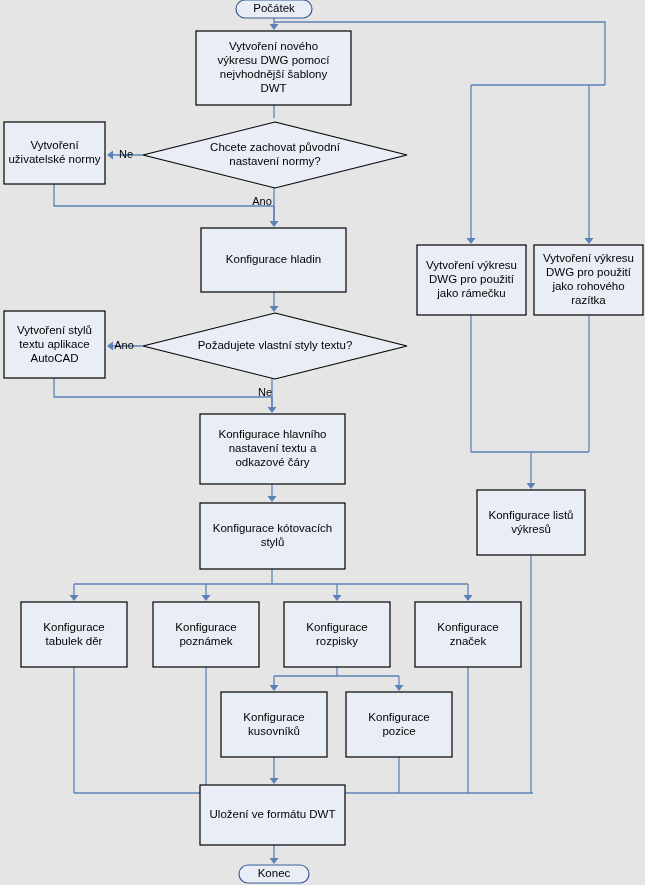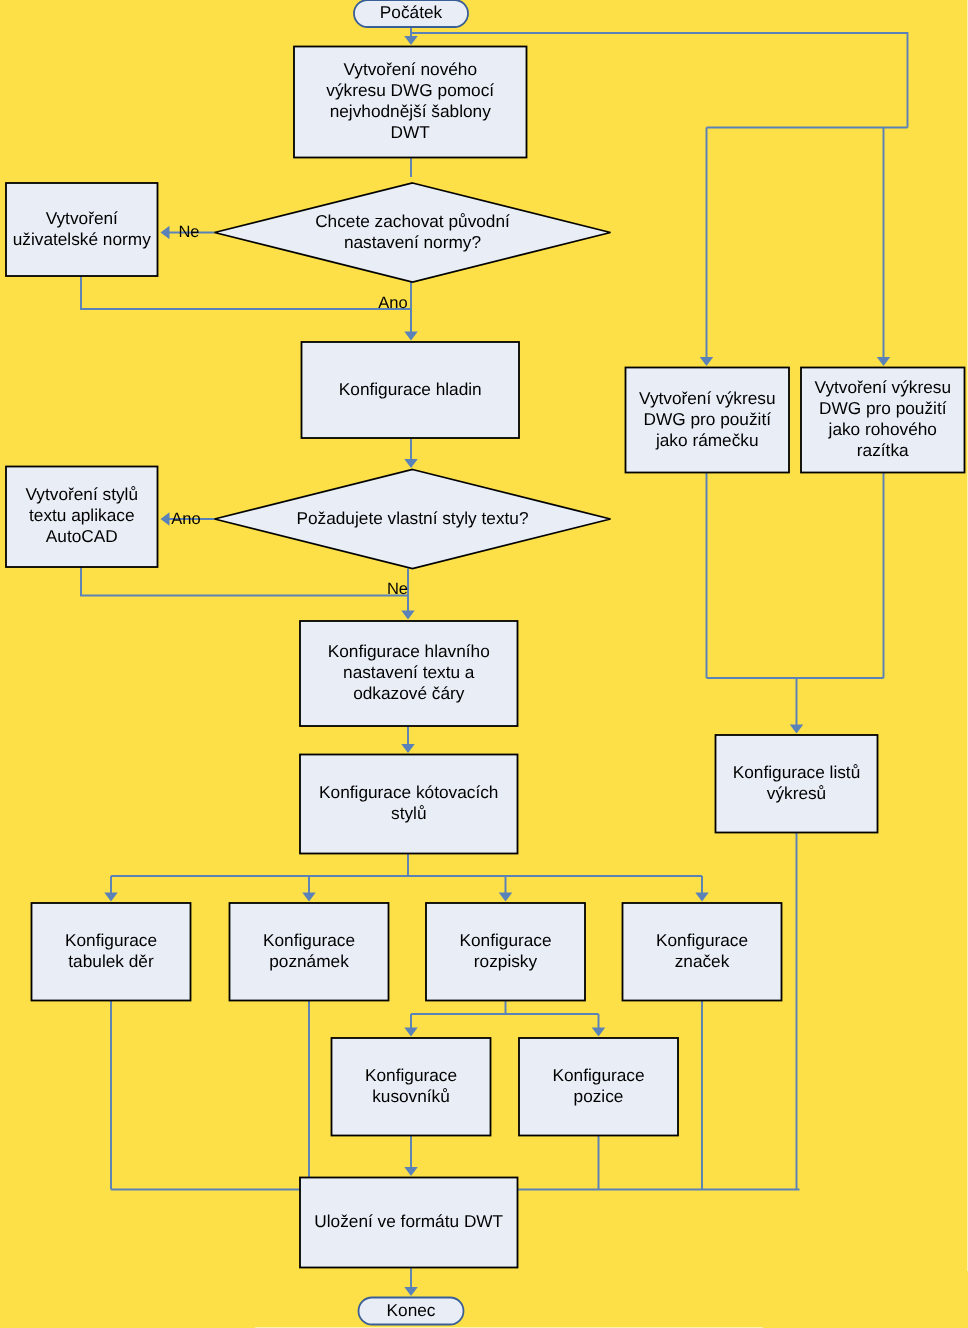--- a/index.html
+++ b/index.html
@@ -4,21 +4,21 @@
 <style>
   html, body {
     margin: 0;
     padding: 0;
     background: #ffffff;
   }
   #flow-root {
     position: relative;
     width: 645px;
     height: 885px;
-    background: #fde047;
+    background: #e5e5e5;
     font-family: "Liberation Sans", sans-serif;
     overflow: hidden;
   }
   svg#flow-svg {
     position: absolute;
     left: 0;
     top: 0;
     width: 645px;
     height: 885px;
     display: block;

